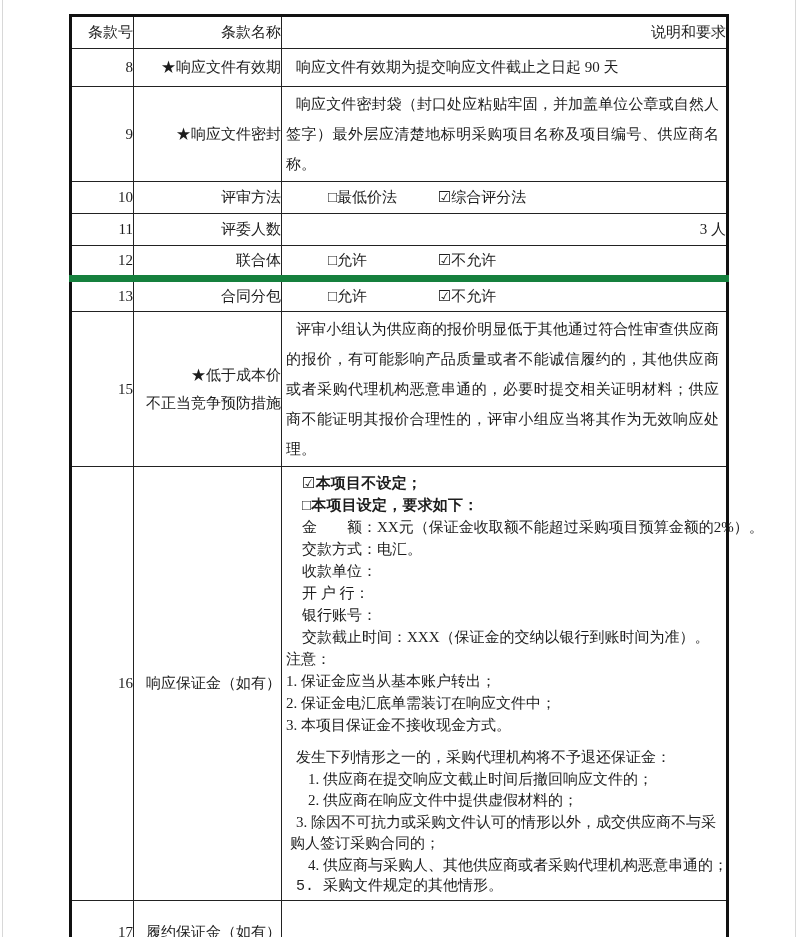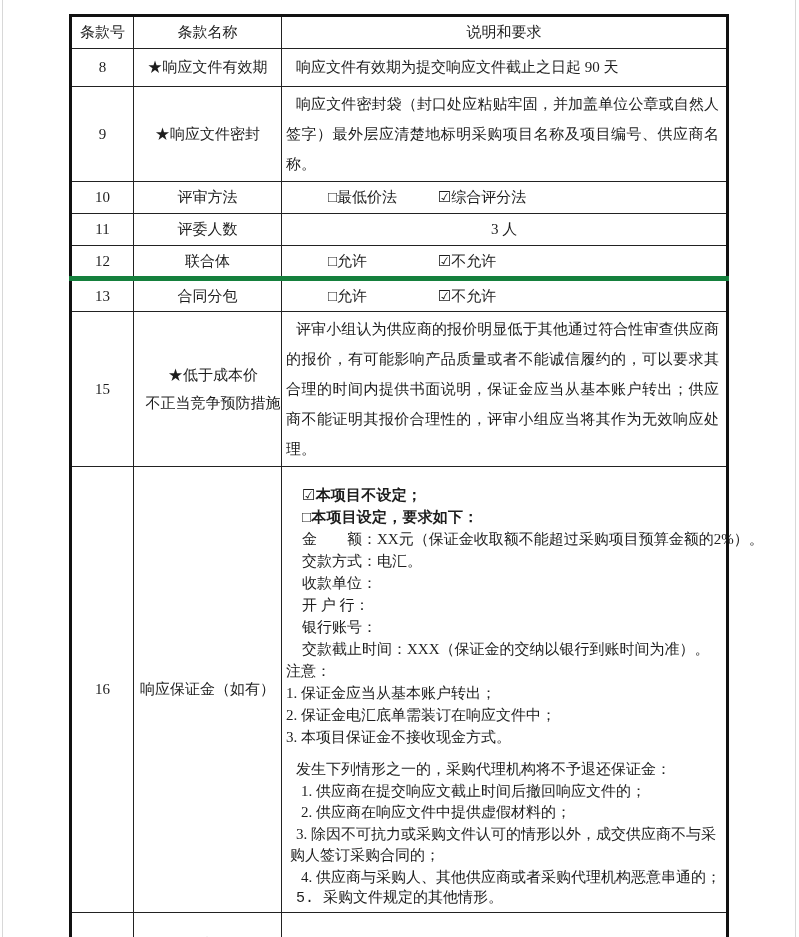--- a/index.html
+++ b/index.html
@@ -24,36 +24,36 @@
     border-collapse: collapse;
     table-layout: fixed;
     border: 3px solid #111;
     font-size: 15px;
   }
   .doc-table th, .doc-table td {
     border: 1px solid #222;
     vertical-align: middle;
     font-weight: normal;
   }
-  tr.thick-top td { border-top: 5px solid #15803d; border-radius: 9px; }
+  tr.thick-top td { border-top: 7px solid #15803d; border-radius: 9px; }
 
-  .c  { text-align: center; }
+  .c  { text-align: right; }
   .desc { padding: 2px 8px 2px 14px; }
   .desc.tight { padding-left: 4px; padding-right: 7px; }
   .jp { text-align: justify; text-indent: 10px; line-height: 30px; }
   .name2 { line-height: 28px; margin-left: 11px; }
 
   .opt { display: inline-block; padding-left: 32px; }
   .opt1 { width: 106px; }
   .ln  { line-height: 22px; white-space: nowrap; }
   .wrapln { white-space: normal; line-height: 21.5px; }
   .bln { font-family: "Liberation Sans", "DejaVu Sans", sans-serif; font-weight: bold; letter-spacing: .2px; }
   .mla { margin-left: 16px; }
   .mlb { margin-left: 10px; }
-  .mlc { margin-left: 15px;  }
+  .mlc { margin-left: 22px;  }
   .mld { margin-left: 10px; font-family: Liberation Mono, monospace; }
   .hang { margin-left: 4px; text-indent: 6px; }
   .spacer { height: 11px; }
   .ln2 { line-height: 21.5px; }
 </style>
 </head>
 <body>
 
 <div class="page-edge left"></div>
 <div class="page-edge right"></div>
@@ -122,28 +122,28 @@
   </tr>
 
 
   <tr style="height:121px">
     <td class="c">15</td>
     <td class="c">
       <div class="name2">★低于成本价</div>
       <div class="name2">不正当竞争预防措施</div>
     </td>
     <td class="desc tight">
-          <div class="jp">评审小组认为供应商的报价明显低于其他通过符合性审查供应商的报价，有可能影响产品质量或者不能诚信履约的，可以要求其合理的时间内提供书面说明，保证金应当从基本账户转出；供应商不能证明其报价合理性的，评审小组应当将其作为无效响应处理。</div>
+          <div class="jp">评审小组认为供应商的报价明显低于其他通过符合性审查供应商的报价，有可能影响产品质量或者不能诚信履约的，其他供应商或者采购代理机构恶意串通的，必要时提交相关证明材料；供应商不能证明其报价合理性的，评审小组应当将其作为无效响应处理。</div>
         </td>
   </tr>
 
   <tr style="height:429px">
     <td class="c">16</td>
     <td class="c">响应保证金（如有）</td>
-    <td class="desc tight" style="vertical-align:top; padding-top:17px;">
+    <td class="desc tight" style="vertical-align:top; padding-top:5px;">
       <div class="ln bln mla"><span>☑</span><span>本项目不设定；</span></div>
       <div class="ln bln mla"><span>□</span><span>本项目设定，要求如下：</span></div>
       <div class="ln mla">金　　额：XX元（保证金收取额不能超过采购项目预算金额的2%）。</div>
       <div class="ln mla">交款方式：电汇。</div>
       <div class="ln mla">收款单位：</div>
       <div class="ln mla">开 户 行：</div>
       <div class="ln mla">银行账号：</div>
       <div class="ln mla">交款截止时间：XXX（保证金的交纳以银行到账时间为准）。</div>
       <div class="ln">注意：</div>
       <div class="ln">1. 保证金应当从基本账户转出；</div>

